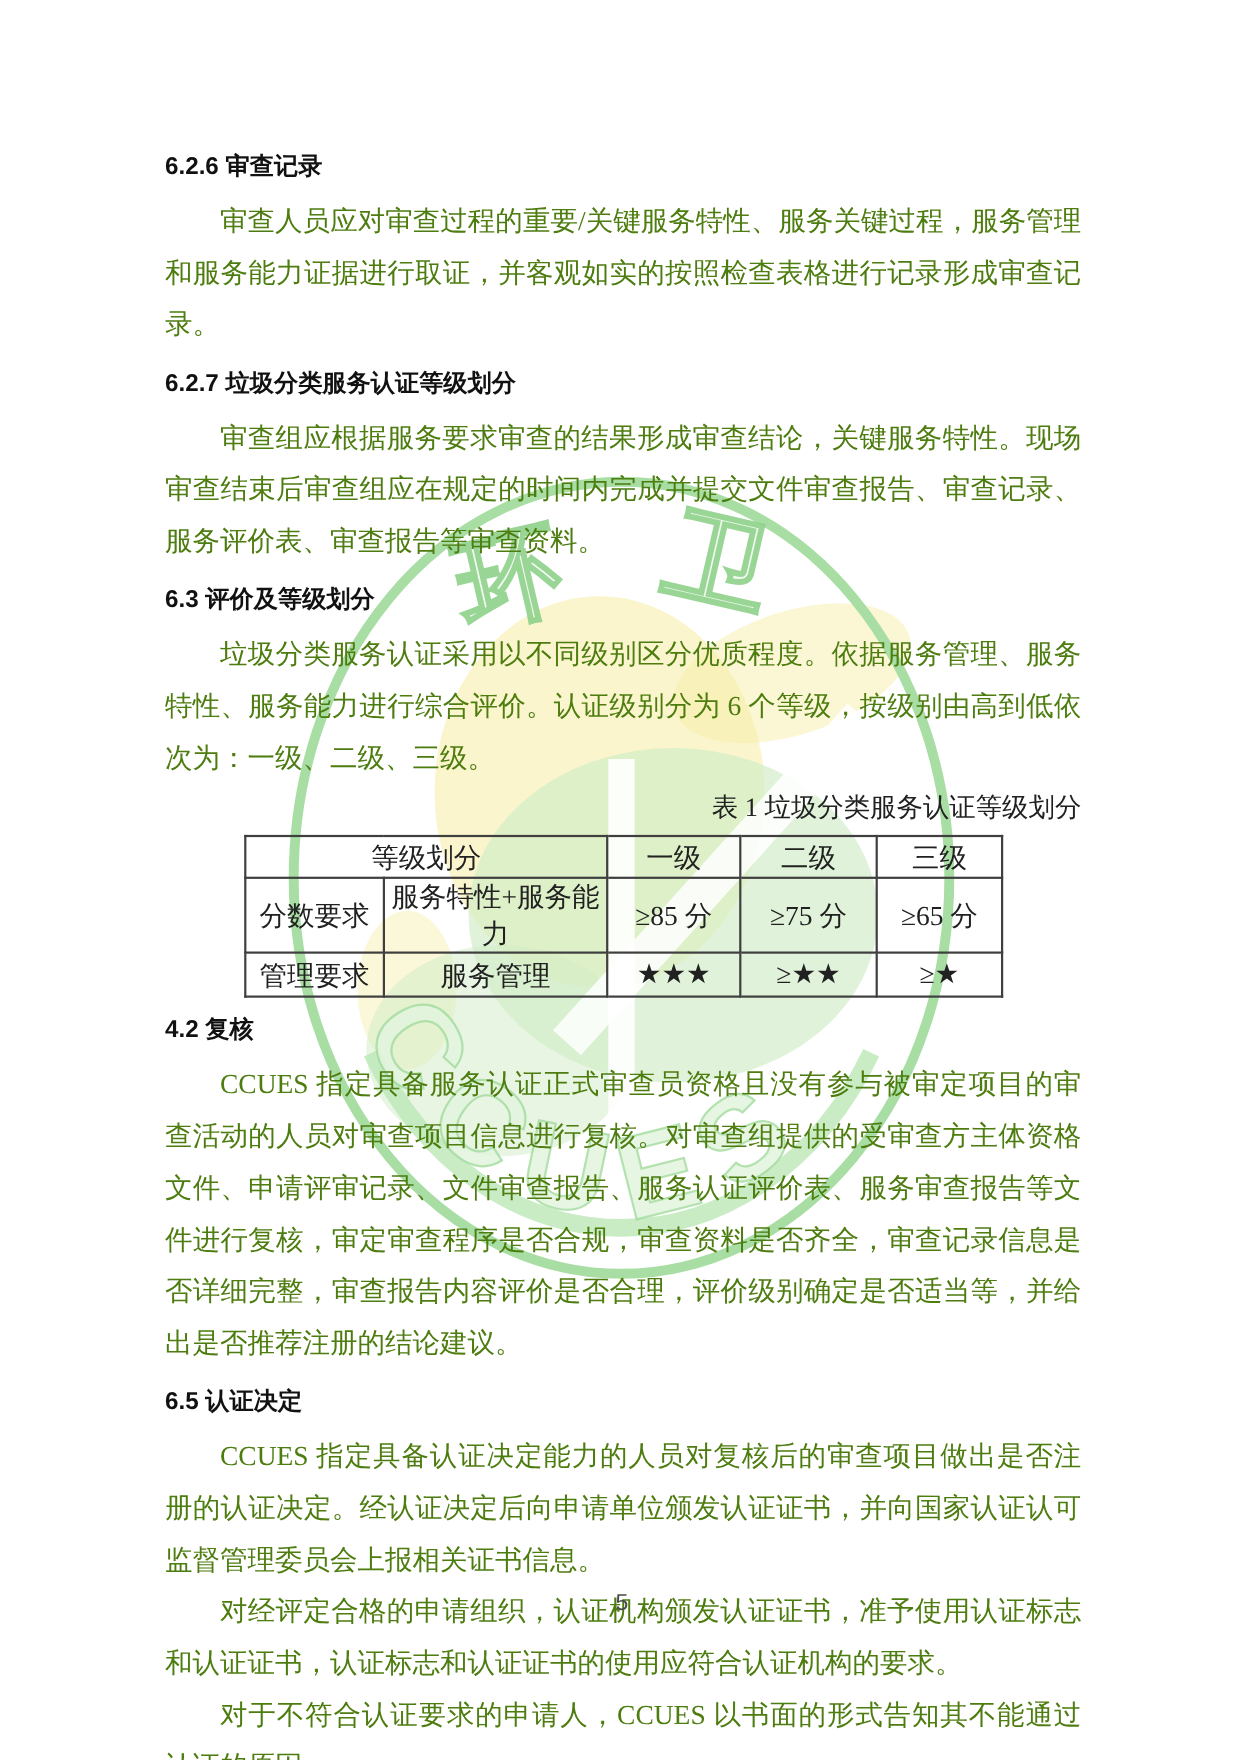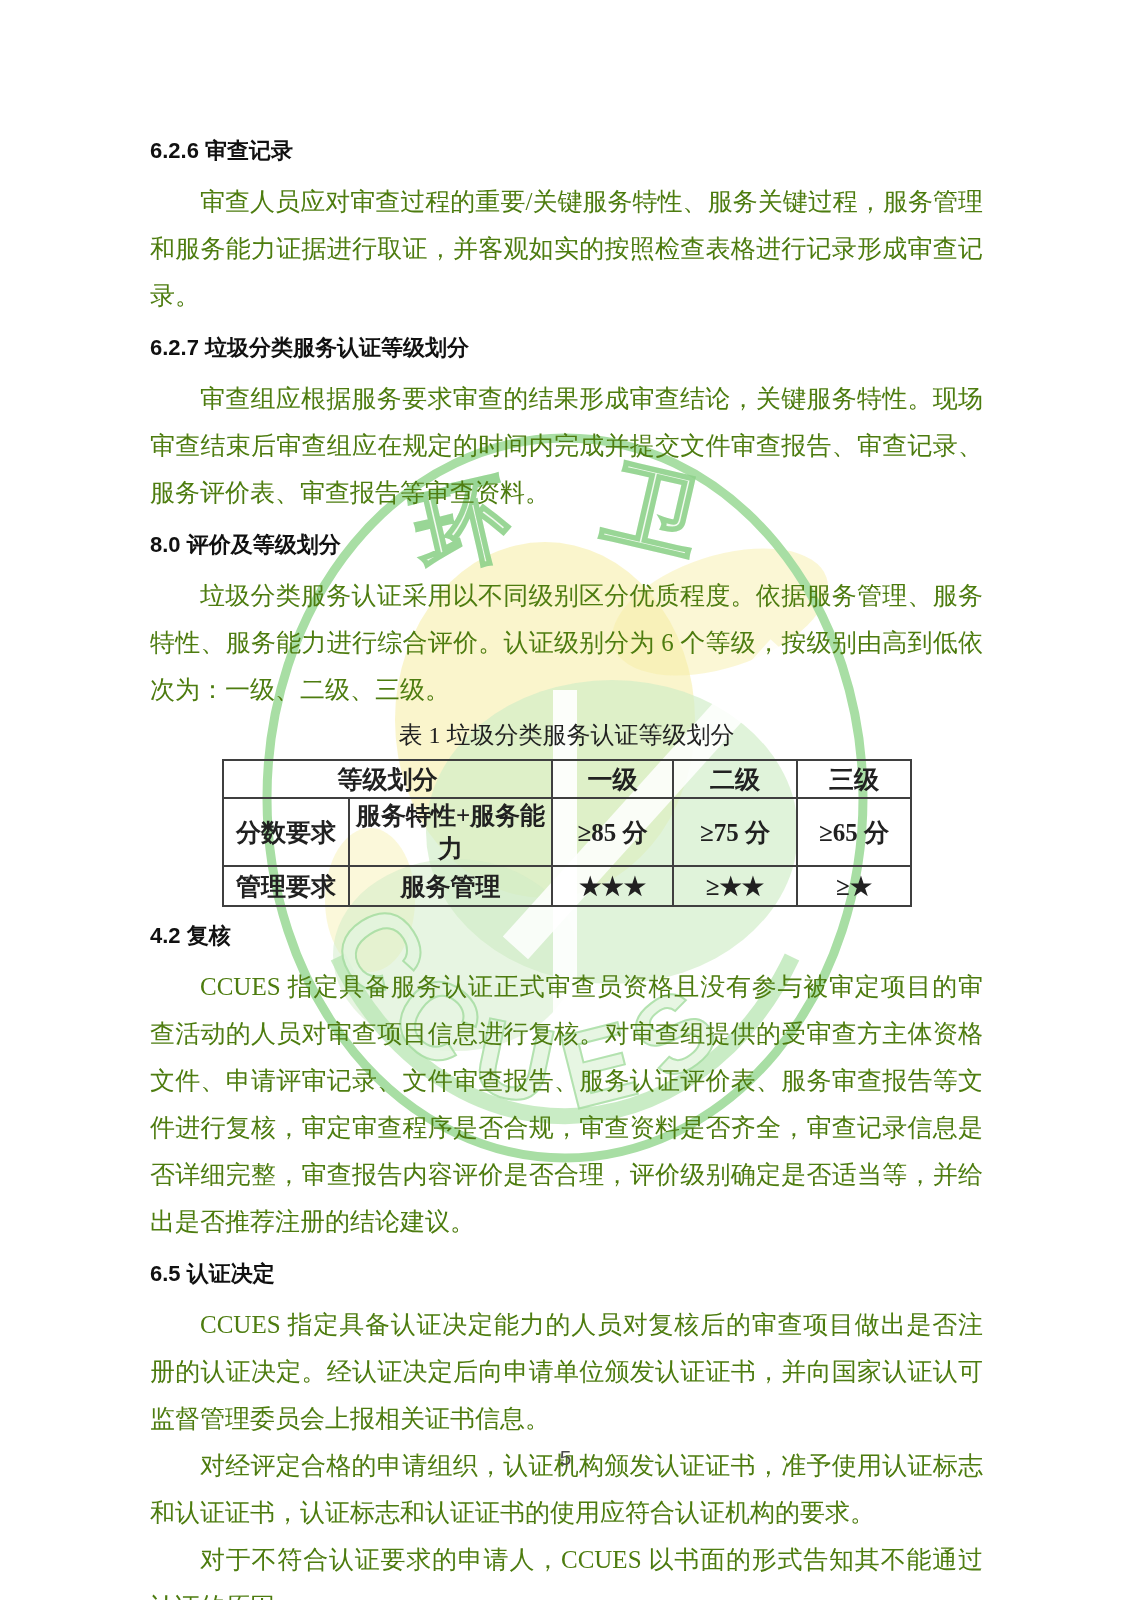--- a/index.html
+++ b/index.html
@@ -35,30 +35,30 @@
     font-family:"Liberation Sans","DejaVu Sans",sans-serif;
     font-size:22px;line-height:30px;font-weight:bold;color:#111111;
     margin:14px 0 12px 0;
   }
   h3.sec:first-child{margin-top:0;}
   p.body{
     font-size:25px;line-height:47px;margin:0;
     text-indent:2em;text-align:justify;color:#4d7c0f;
   }
   .tbl-caption{
-    font-size:24px;line-height:40px;text-align:center;color:#212121;margin:2px 0 0 0;
+    font-size:24px;line-height:40px;text-align:right;color:#212121;margin:2px 0 0 0;
   }
   table.grade{
     border-collapse:collapse;margin:4px 0 0 72px;
     table-layout:fixed;width:688px;
     font-size:25px;color:#212121;
   }
   table.grade th,table.grade td{
     border:2px solid #3f3f3f;text-align:center;vertical-align:middle;
-    padding:0;font-weight:bold;background:transparent;
+    padding:0;font-weight:normal;background:transparent;
   }
   table.grade tr.hdr th{height:36px;}
   table.grade tr.r{height:40px;}
   .footer{
     position:absolute;left:0;top:1446px;width:100%;text-align:center;z-index:1;
     font-size:21px;color:#4a4a4a;font-family:"Liberation Sans","DejaVu Sans",sans-serif;
   }
 </style>
 </head>
 <body>
@@ -91,21 +91,21 @@
   </svg>
 
   <main class="content">
 
     <h3 class="sec">6.2.6 审查记录</h3>
     <p class="body">审查人员应对审查过程的重要/关键服务特性、服务关键过程，服务管理和服务能力证据进行取证，并客观如实的按照检查表格进行记录形成审查记录。</p>
 
     <h3 class="sec">6.2.7 垃圾分类服务认证等级划分</h3>
     <p class="body">审查组应根据服务要求审查的结果形成审查结论，关键服务特性。现场审查结束后审查组应在规定的时间内完成并提交文件审查报告、审查记录、服务评价表、审查报告等审查资料。</p>
 
-    <h3 class="sec">8.0 评价及等级划分</h3>
+    <h3 class="sec">6.3 评价及等级划分</h3>
     <p class="body">垃圾分类服务认证采用以不同级别区分优质程度。依据服务管理、服务特性、服务能力进行综合评价。认证级别分为 6 个等级，按级别由高到低依次为：一级、二级、三级。</p>
 
     <div class="tbl-caption">表 1 垃圾分类服务认证等级划分</div>
 
     <table class="grade">
       <colgroup>
         <col style="width:126px">
           <col style="width:203px">
           <col style="width:121px">
           <col style="width:124px">

